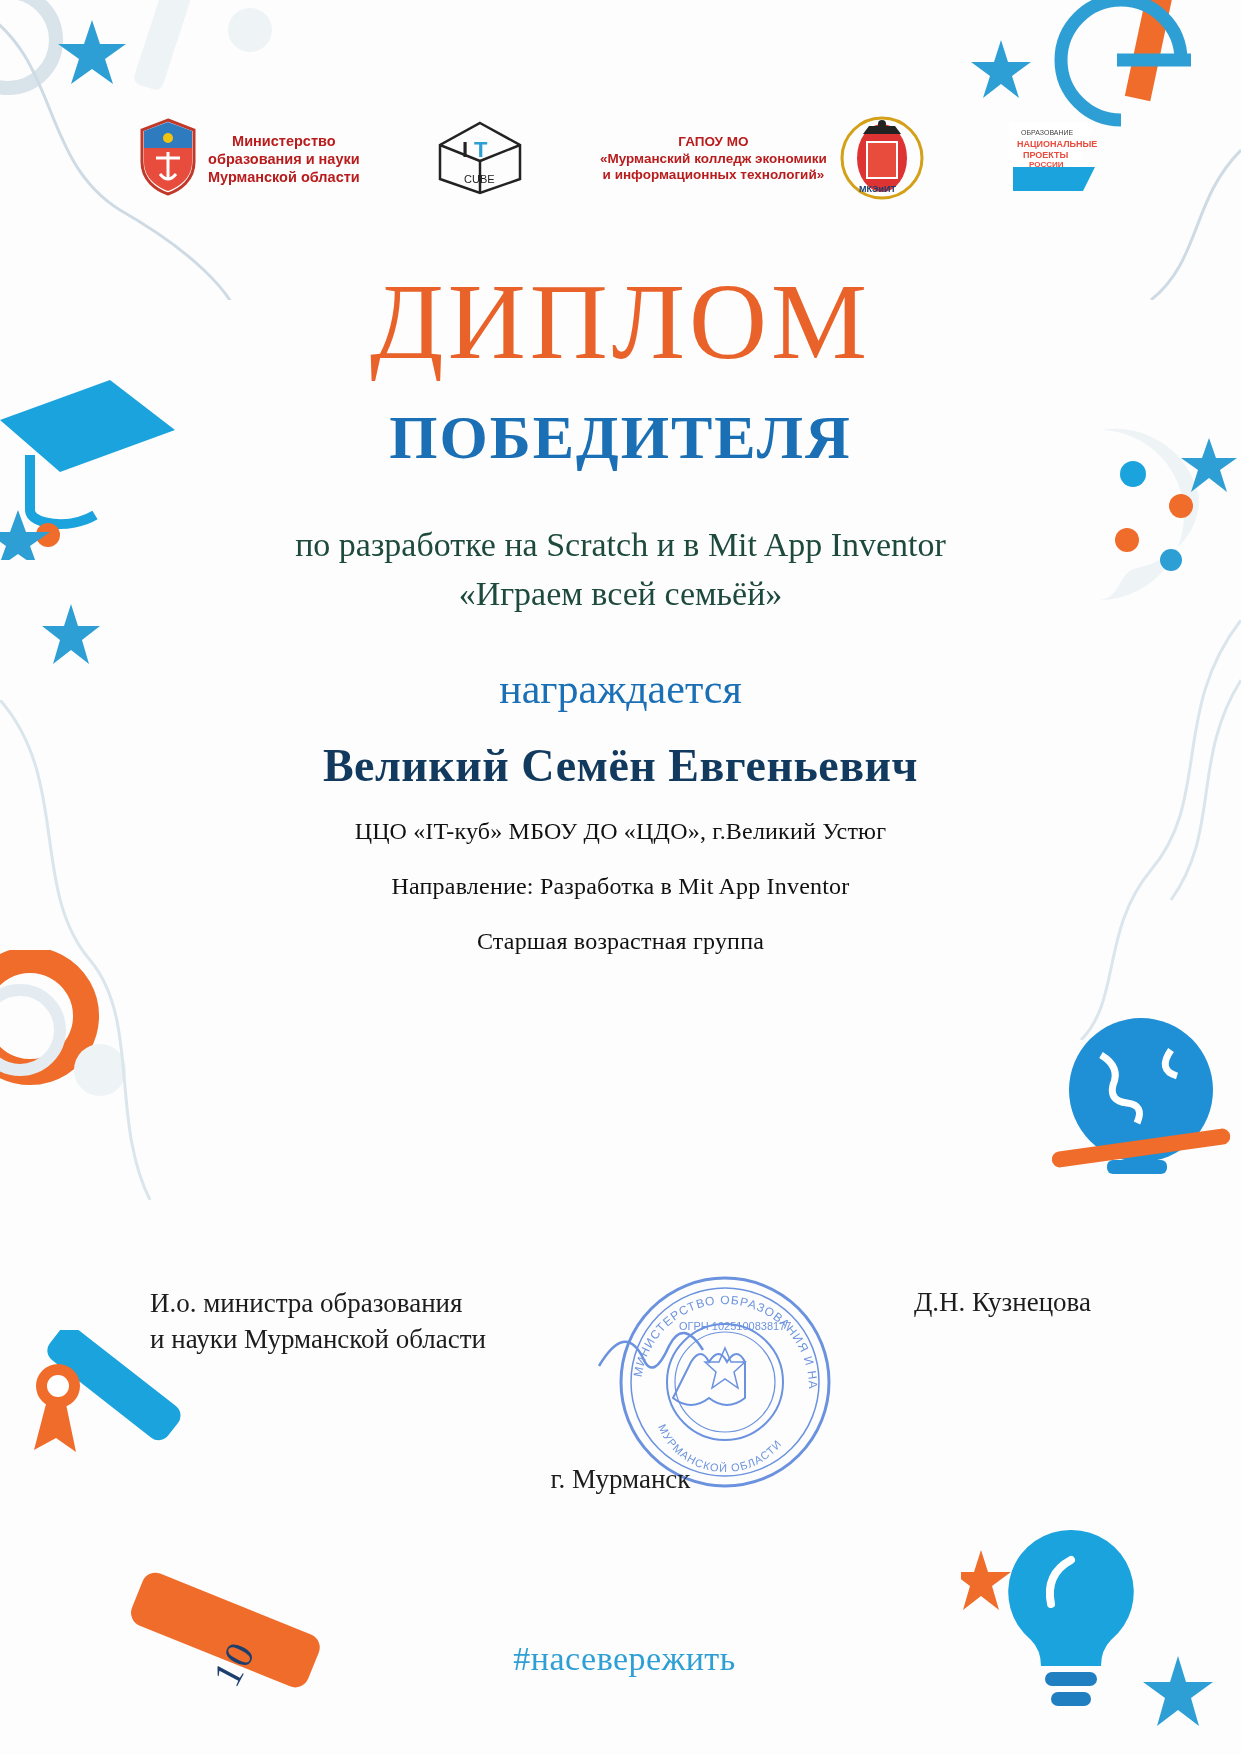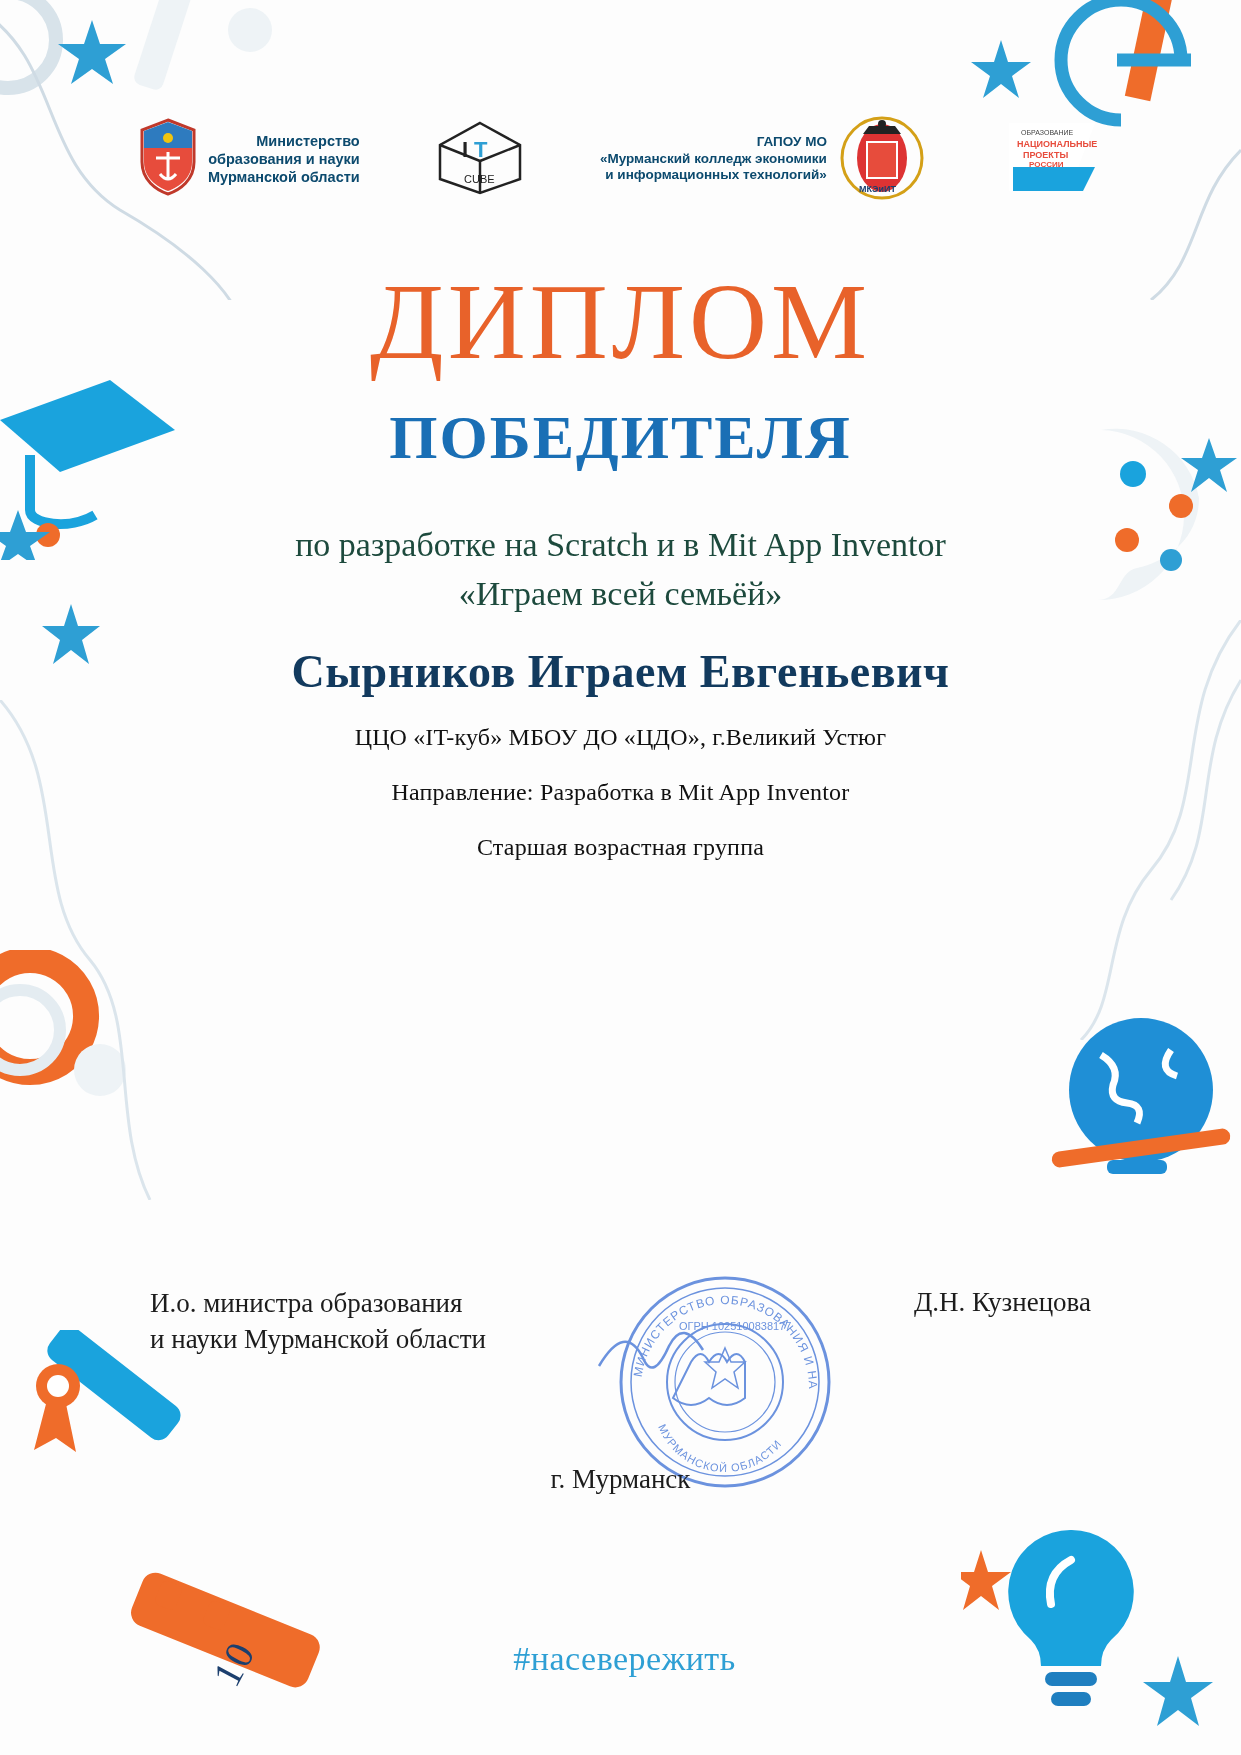--- a/index.html
+++ b/index.html
@@ -42,25 +42,25 @@
     justify-content: space-between;
     margin-top: 112px;
     padding: 0 8px;
   }
   .logo-block {
     display: flex;
     align-items: center;
     gap: 10px;
   }
   .logo-text {
-    text-align: right;
+    text-align: center;
     font-family: "Liberation Sans", sans-serif;
     font-size: 14.5px;
     line-height: 1.25;
-    color: #0c4a6e;
+    color: #b91c1c;
     font-weight: 600;
     white-space: pre-line;
   }
   .logo-text.small {
     font-size: 13.5px;
     font-weight: 700;
   }
 
   
   .title-main {
@@ -354,21 +354,22 @@
     </div>
 
     <div class="title-main">ДИПЛОМ</div>
     <div class="title-sub">ПОБЕДИТЕЛЯ</div>
 
     <div class="event">
       <span class="l2">по разработке на Scratch и в Mit App Inventor</span>
       <span class="l3">«Играем всей семьёй»</span>
     </div>
 
-    <div class="recipient">Сырников Играем Евгеньевич</div>
+    <div class="awarded">награждается</div>
+    <div class="recipient">Великий Семён Евгеньевич</div>
     <div class="org">ЦЦО «IT-куб» МБОУ ДО «ЦДО», г.Великий Устюг</div>
     <div class="direction">Направление: Разработка в Mit App Inventor</div>
     <div class="agegroup">Старшая возрастная группа</div>
 
   </div>
 
   <div class="stamp">
     <svg width="280" height="230" viewBox="0 0 280 230">
       <g transform="translate(140,112)">
         <circle r="104" fill="none" stroke="#3b6fd4" stroke-width="3"></circle>

